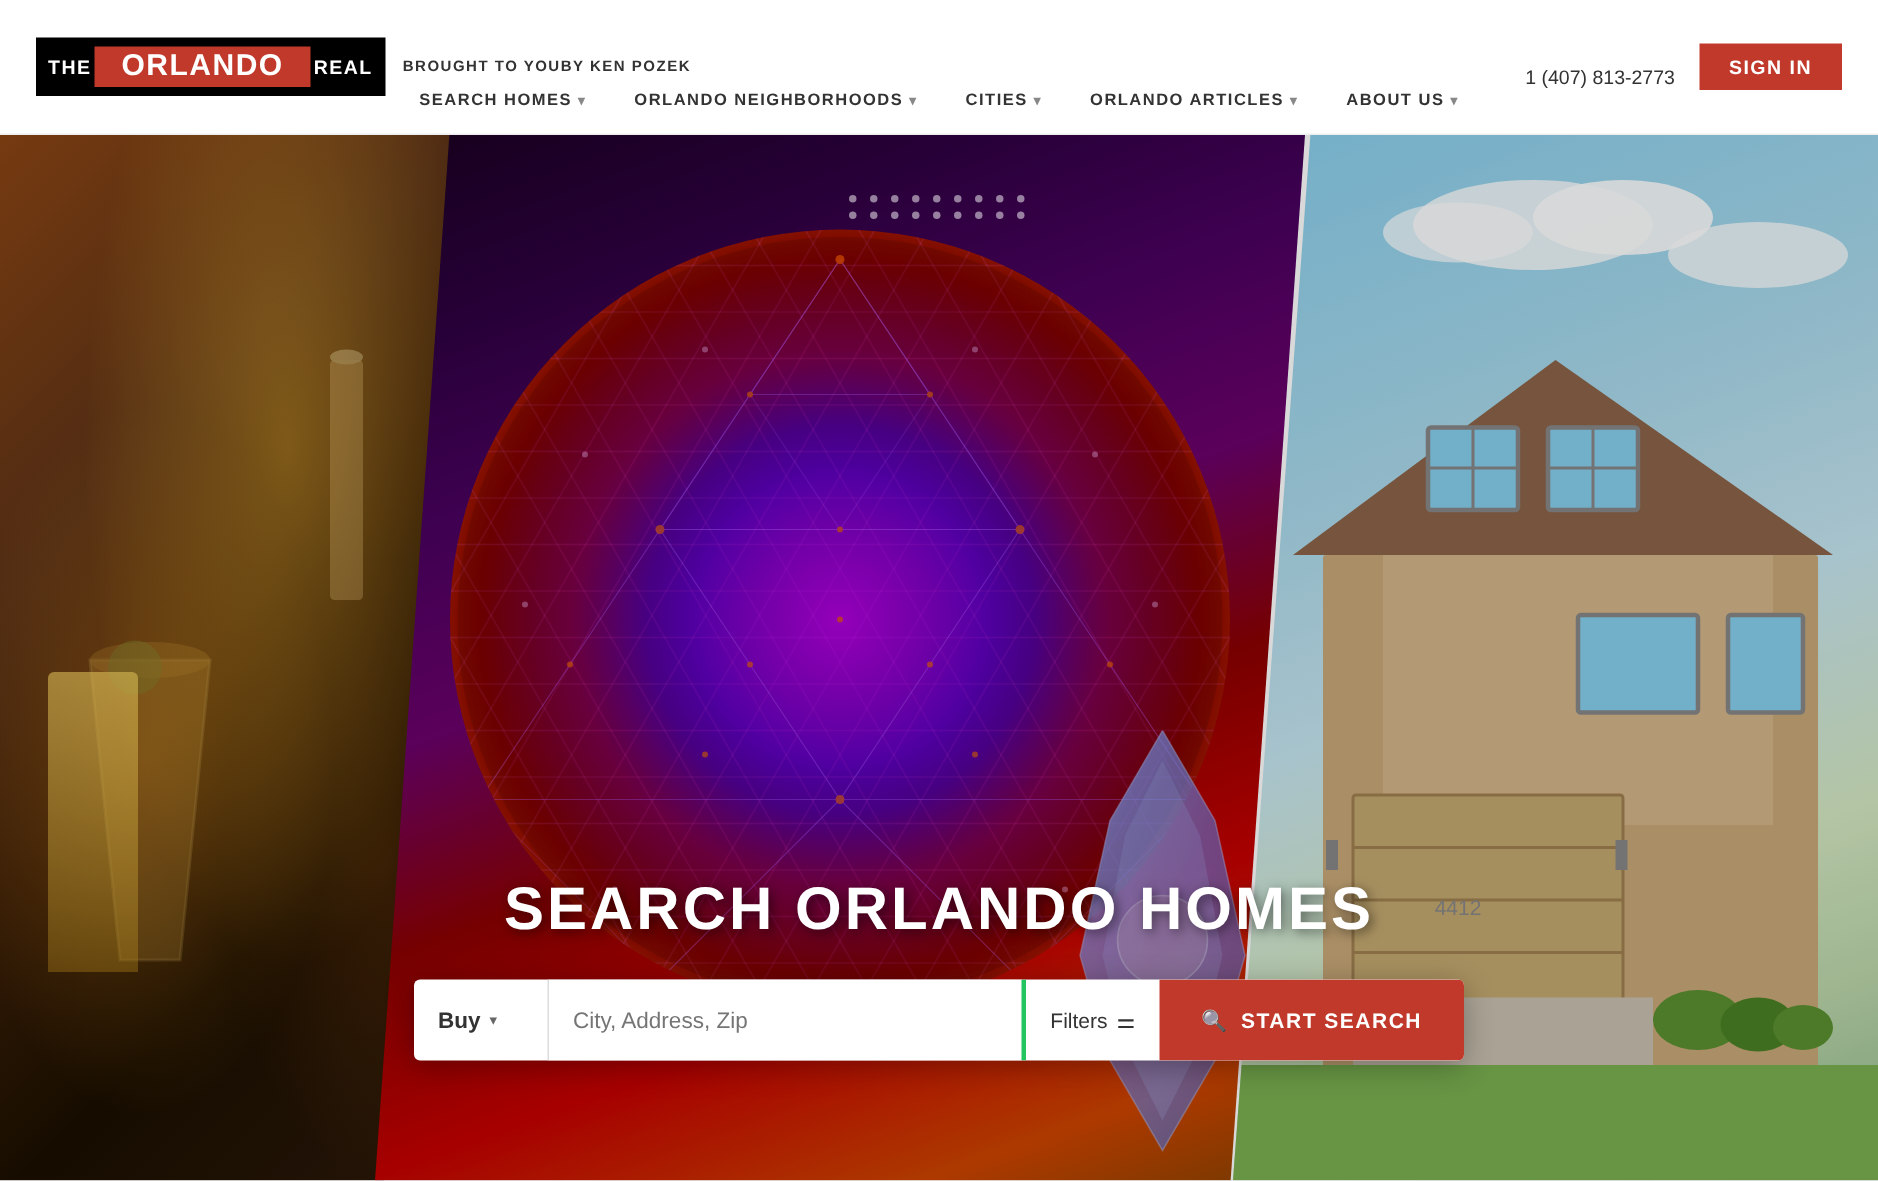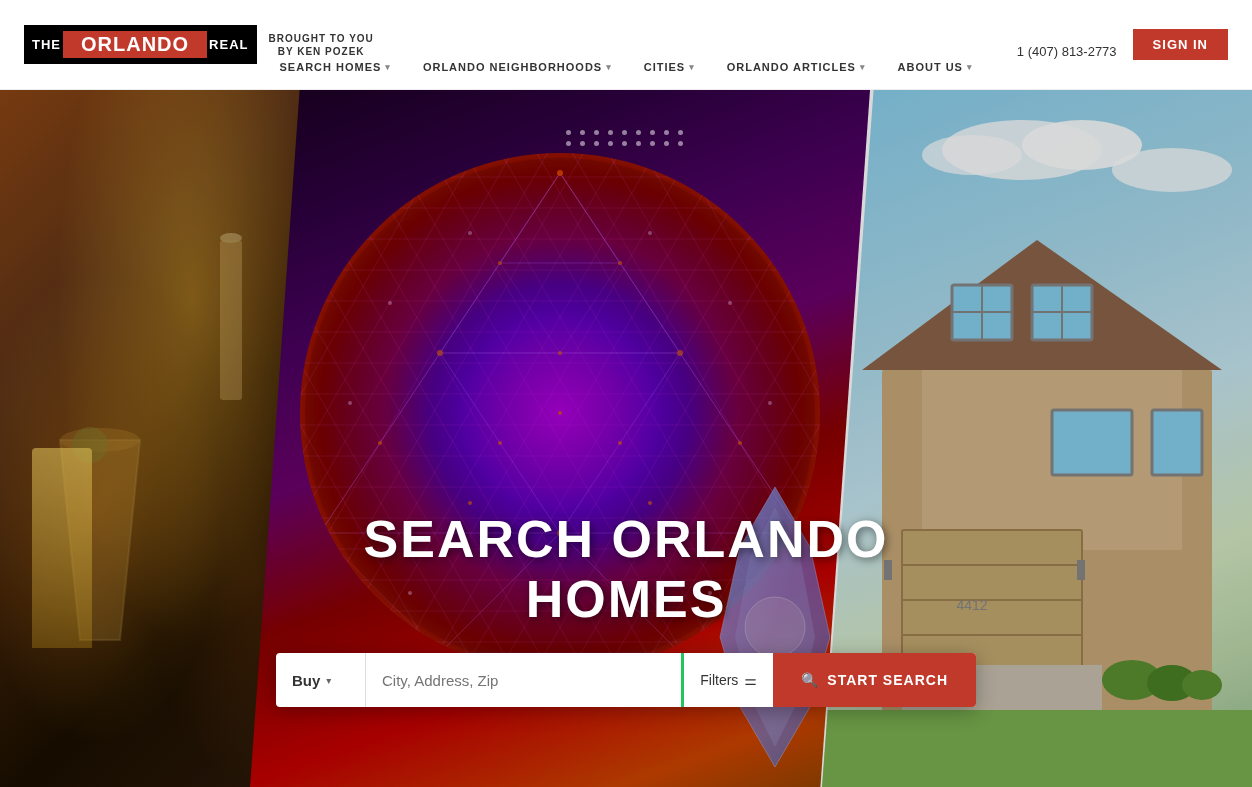--- a/index.html
+++ b/index.html
@@ -51,21 +51,20 @@
 
     .logo-real {
       color: #fff;
       font-size: 13px;
       font-weight: 700;
       letter-spacing: 1px;
     }
 
     .tagline {
       display: flex;
-      flex-direction: column;
       line-height: 1.3;
     }
 
     .tagline-brought {
       font-size: 10px;
       font-weight: 700;
       color: #333;
       letter-spacing: 1px;
     }
 
@@ -233,21 +232,21 @@
     .hero-content {
       position: absolute;
       bottom: 80px;
       left: 50%;
       transform: translateX(-50%);
       text-align: center;
       width: 700px;
     }
 
     .hero-title {
-      font-size: 52px;
+      font-size: 40px;
       font-weight: 900;
       color: #fff;
       text-transform: uppercase;
       letter-spacing: 2px;
       text-shadow: 2px 2px 8px rgba(0,0,0,0.5);
       margin-bottom: 24px;
     }
 
     
     .search-bar {

